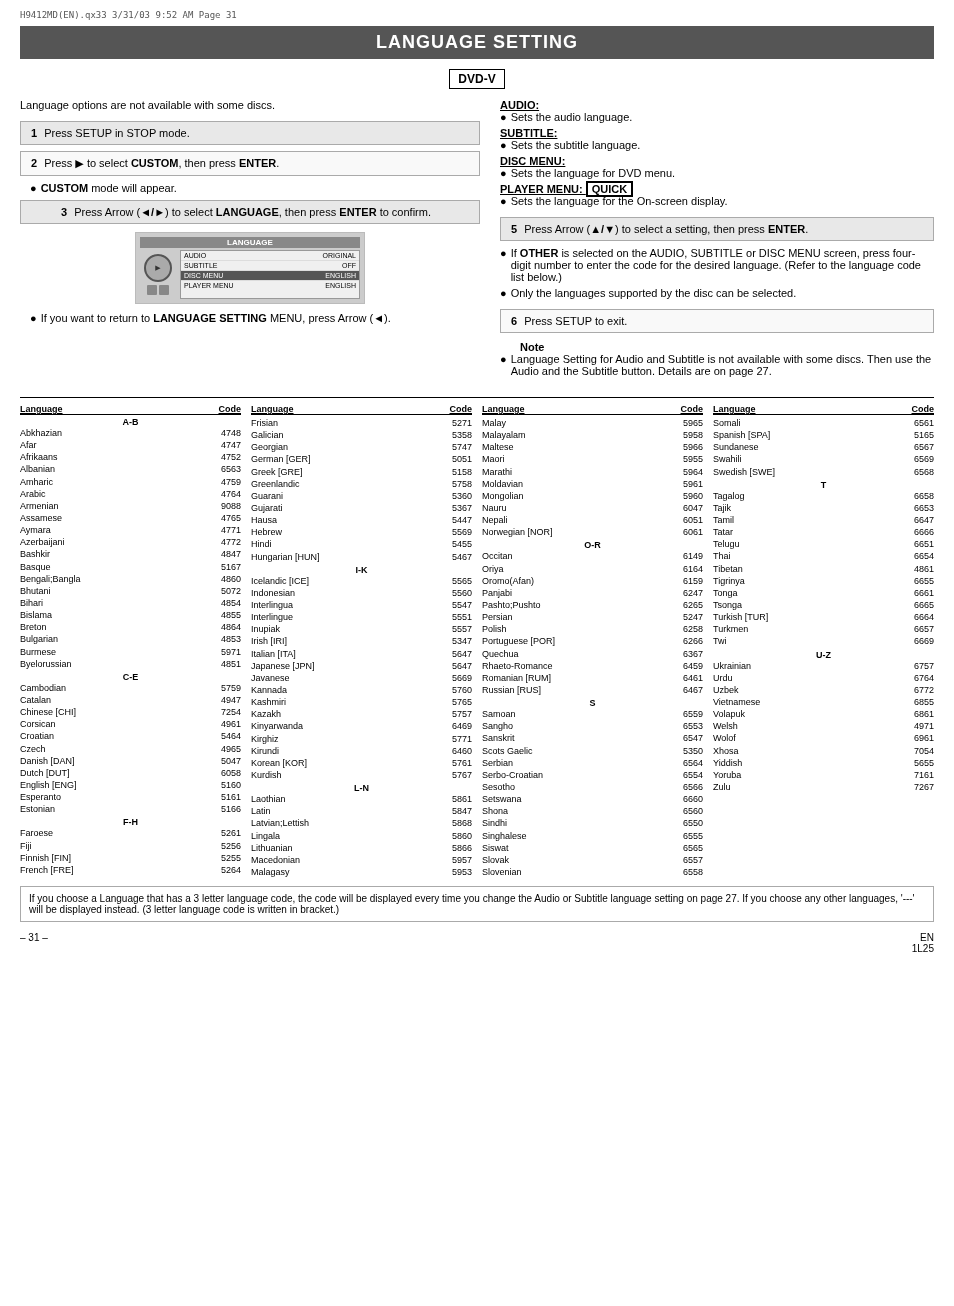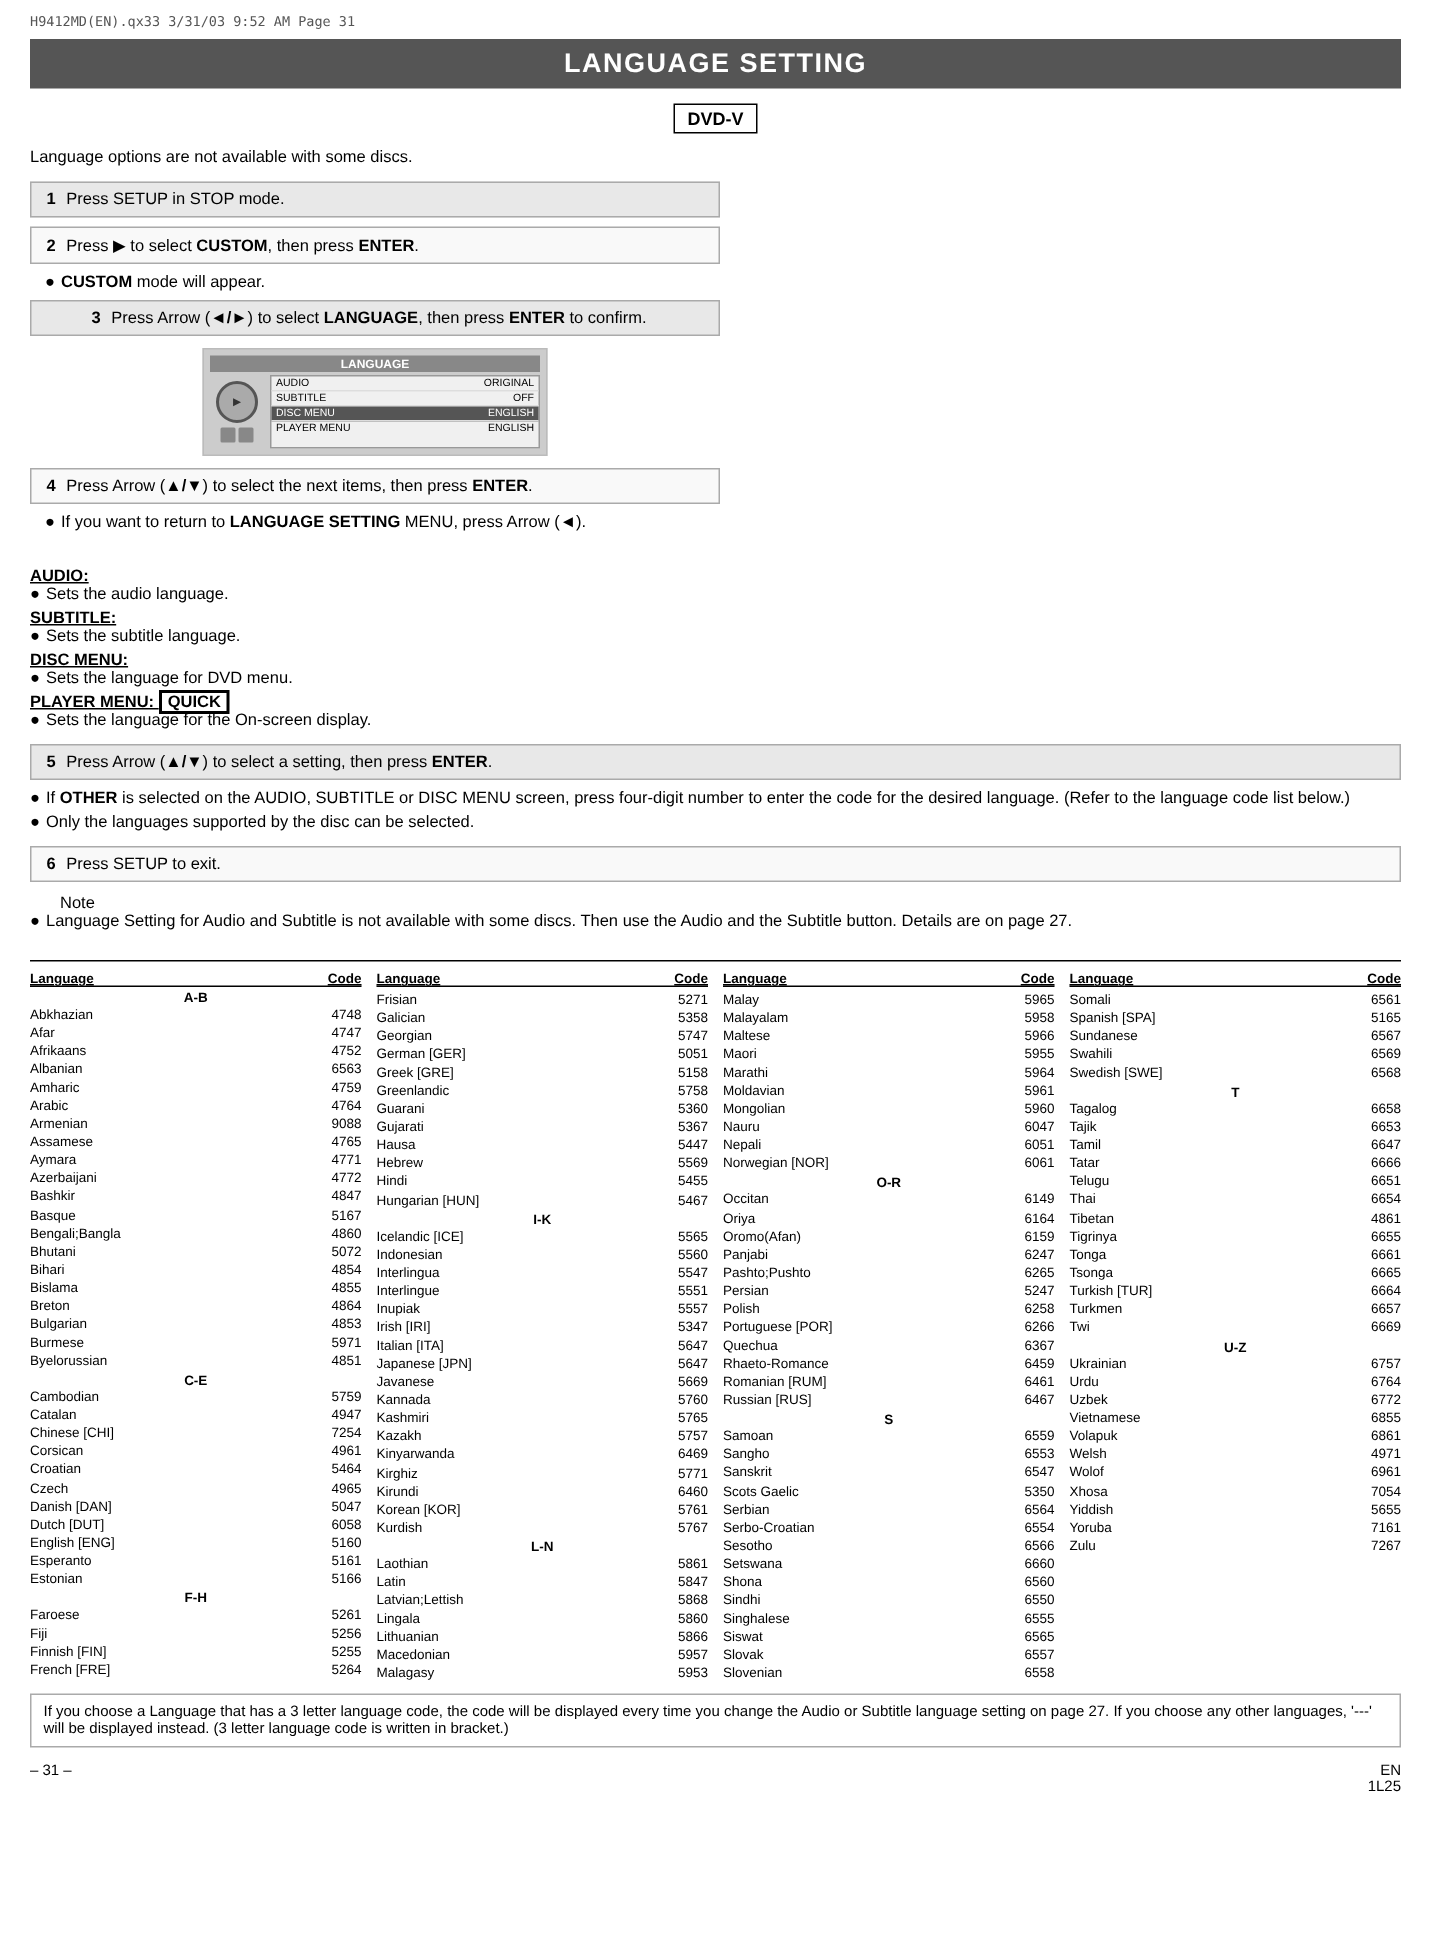--- a/index.html
+++ b/index.html
@@ -35,21 +35,20 @@
       font-size: 12px;
       font-weight: bold;
       margin: 0 auto 10px auto;
       display: block;
       width: fit-content;
       margin: 0 auto 10px auto;
     }
     .content-wrapper {
       display: flex;
       gap: 20px;
-      flex-direction: column;
     }
     .left-col {
       width: 460px;
       flex-shrink: 0;
     }
     .right-col {
       flex: 1;
     }
     .intro-text {
       font-size: 11px;
@@ -76,21 +75,21 @@
     }
     .bullet-item .bullet {
       margin-right: 4px;
       flex-shrink: 0;
     }
     .underline-bold {
       font-weight: bold;
       text-decoration: underline;
     }
     .note-label {
-      font-weight: normal;
+      font-weight: bold;
       font-size: 11px;
       margin-top: 6px;
       padding-left: 20px;
     }
     
     .lang-table-section {
       margin-top: 16px;
       border-top: 1px solid #000;
       padding-top: 6px;
     }
@@ -210,24 +209,20 @@
               <span>ENGLISH</span>
             </div>
           <div style="display:flex; justify-content:space-between; font-size:7px; padding:1px 3px;">
               <span>PLAYER MENU</span>
               <span>ENGLISH</span>
             </div>
         </div>
       </div>
     </div>
 
-    <div class="step-box">
-      <span class="step-num">4</span>
-      <span>Press Arrow (<strong>▲/▼</strong>) to select the next items, then press <strong>ENTER</strong>.</span>
-    </div>
 
     <div class="bullet-item" style="margin-left:10px;">
       <span class="bullet">●</span>
       <span>If you want to return to <strong>LANGUAGE SETTING</strong> MENU, press Arrow (◄).</span>
     </div>
   </div>
 
   <div class="right-col">
 
     <div>

